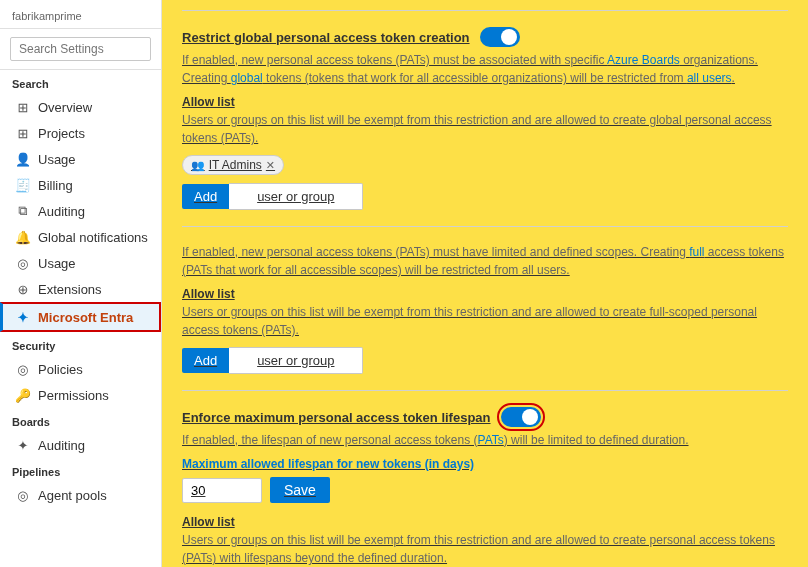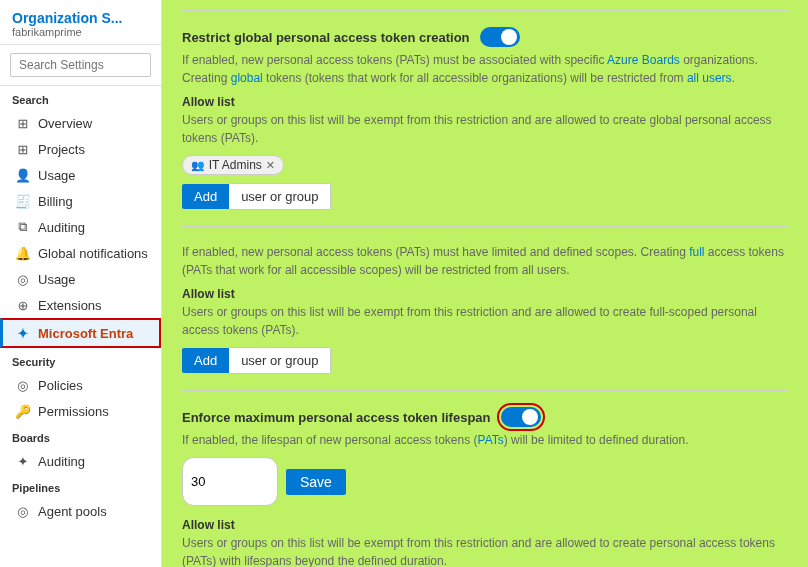--- a/index.html
+++ b/index.html
@@ -83,22 +83,23 @@
       font-size: 13px;
       flex-shrink: 0;
       color: #555;
     }
     .sidebar-item.active .sidebar-icon { color: #0078d4; }
 
     
     .main {
       flex: 1;
       overflow-y: auto;
-      background: #bef264;
+      background: #fde047;
       padding: 0 20px 20px 20px;
+      text-decoration: underline;
     }
     .section-divider {
       border: none;
       border-top: 1px solid #d0d0d0;
       margin: 16px 0;
     }
     .setting-block { margin-bottom: 8px; }
     .setting-header {
       display: flex;
       align-items: center;
@@ -162,21 +163,21 @@
       font-size: 13px;
       cursor: pointer;
       border-radius: 2px 0 0 2px;
       font-weight: 400;
     }
     .btn-add-right {
       background: #fff;
       color: #333;
       border: 1px solid #c8c8c8;
       border-left: none;
-      padding: 5px 12px;
+      padding: 5px 28px;
       font-size: 13px;
       cursor: pointer;
       border-radius: 0 2px 2px 0;
     }
 
     
     .toggle {
       position: relative;
       width: 40px;
       height: 20px;
@@ -211,43 +212,42 @@
       color: #0078d4;
       margin-bottom: 6px;
     }
     .max-lifespan-input-row {
       display: flex;
       align-items: center;
       gap: 8px;
       margin-bottom: 12px;
     }
     .max-lifespan-input {
-      width: 96px;
+      width: 80px;
       border: 1px solid #c8c8c8;
-      padding: 16px 8px;
-      font-size: 13px;
-      border-radius: 12px;
+      padding: 4px 8px;
+      font-size: 13px;
+      border-radius: 2px;
       outline: none;
     }
     .btn-save {
       background: #0078d4;
       color: #fff;
       border: none;
       padding: 5px 14px;
       font-size: 14px;
       cursor: pointer;
       border-radius: 2px;
     }
   </style>
 </head>
 <body>
 
 <div class="sidebar">
   <div class="sidebar-org">
-    <div class="sidebar-org-name">Organization S...</div>
     <div class="sidebar-org-sub">fabrikamprime</div>
   </div>
   <div class="sidebar-search">
     <input type="text" placeholder="Search Settings" style="">
   </div>
 
   <div class="sidebar-section-label">Search</div>
   <div class="sidebar-item">
     <span class="sidebar-icon">⊞</span>
     <span>Overview</span>
@@ -359,20 +359,21 @@
       <span class="setting-title">Enforce maximum personal access token lifespan</span>
       <div class="toggle toggle-highlighted">
         <div class="toggle-track">
           <div class="toggle-thumb"></div>
         </div>
       </div>
     </div>
     <div class="setting-desc">
       If enabled, the lifespan of new personal access tokens (<span class="link">PATs</span>) will be limited to defined duration.
     </div>
+    <div class="max-lifespan-label">Maximum allowed lifespan for new tokens (in days)</div>
     <div class="max-lifespan-input-row">
       <input class="max-lifespan-input" type="text" value="30" style="">
       <button class="btn-save">Save</button>
     </div>
     <div class="allow-list-label">Allow list</div>
     <div class="allow-list-desc">Users or groups on this list will be exempt from this restriction and are allowed to create personal access tokens (PATs) with lifespans beyond the defined duration.</div>
   </div>
 </div>
 
 </body></html>

